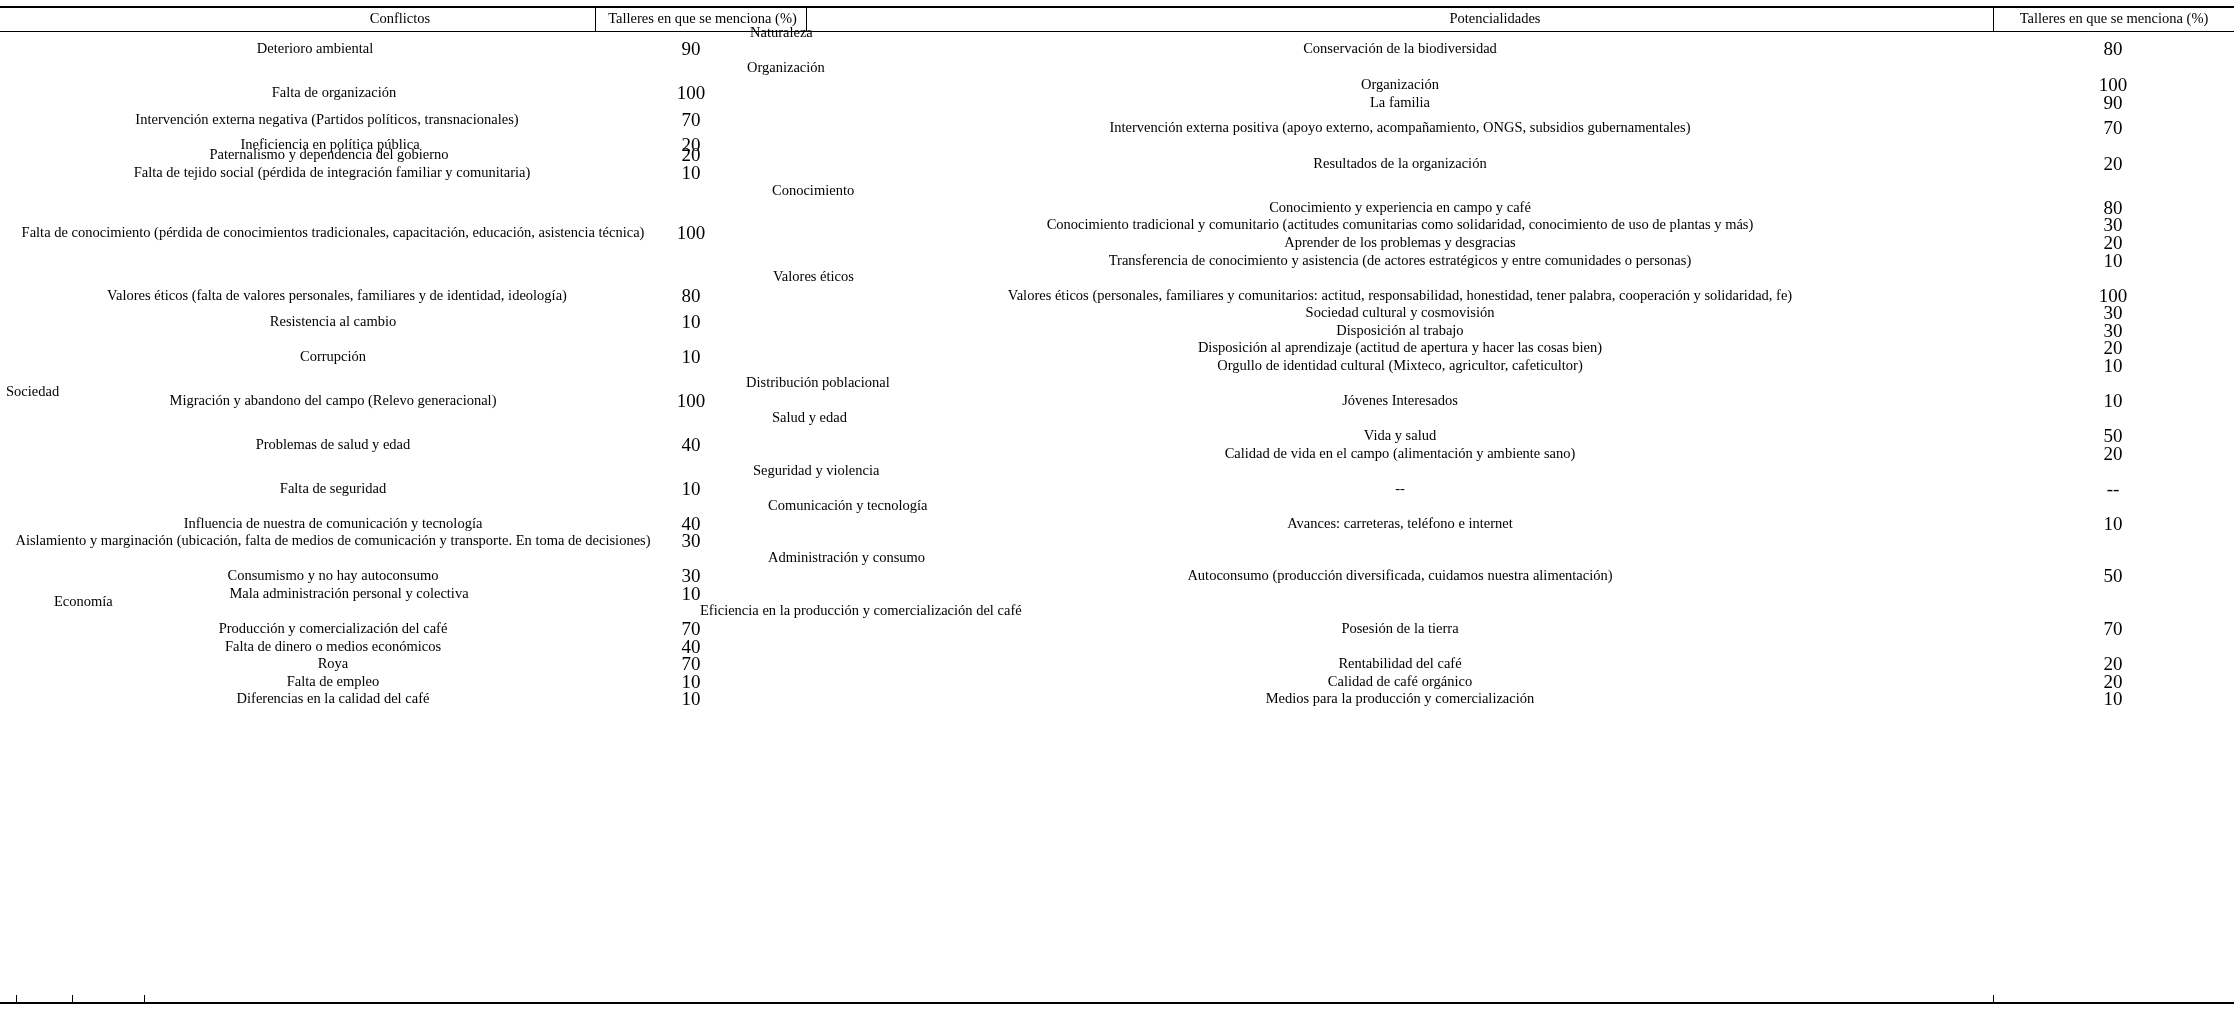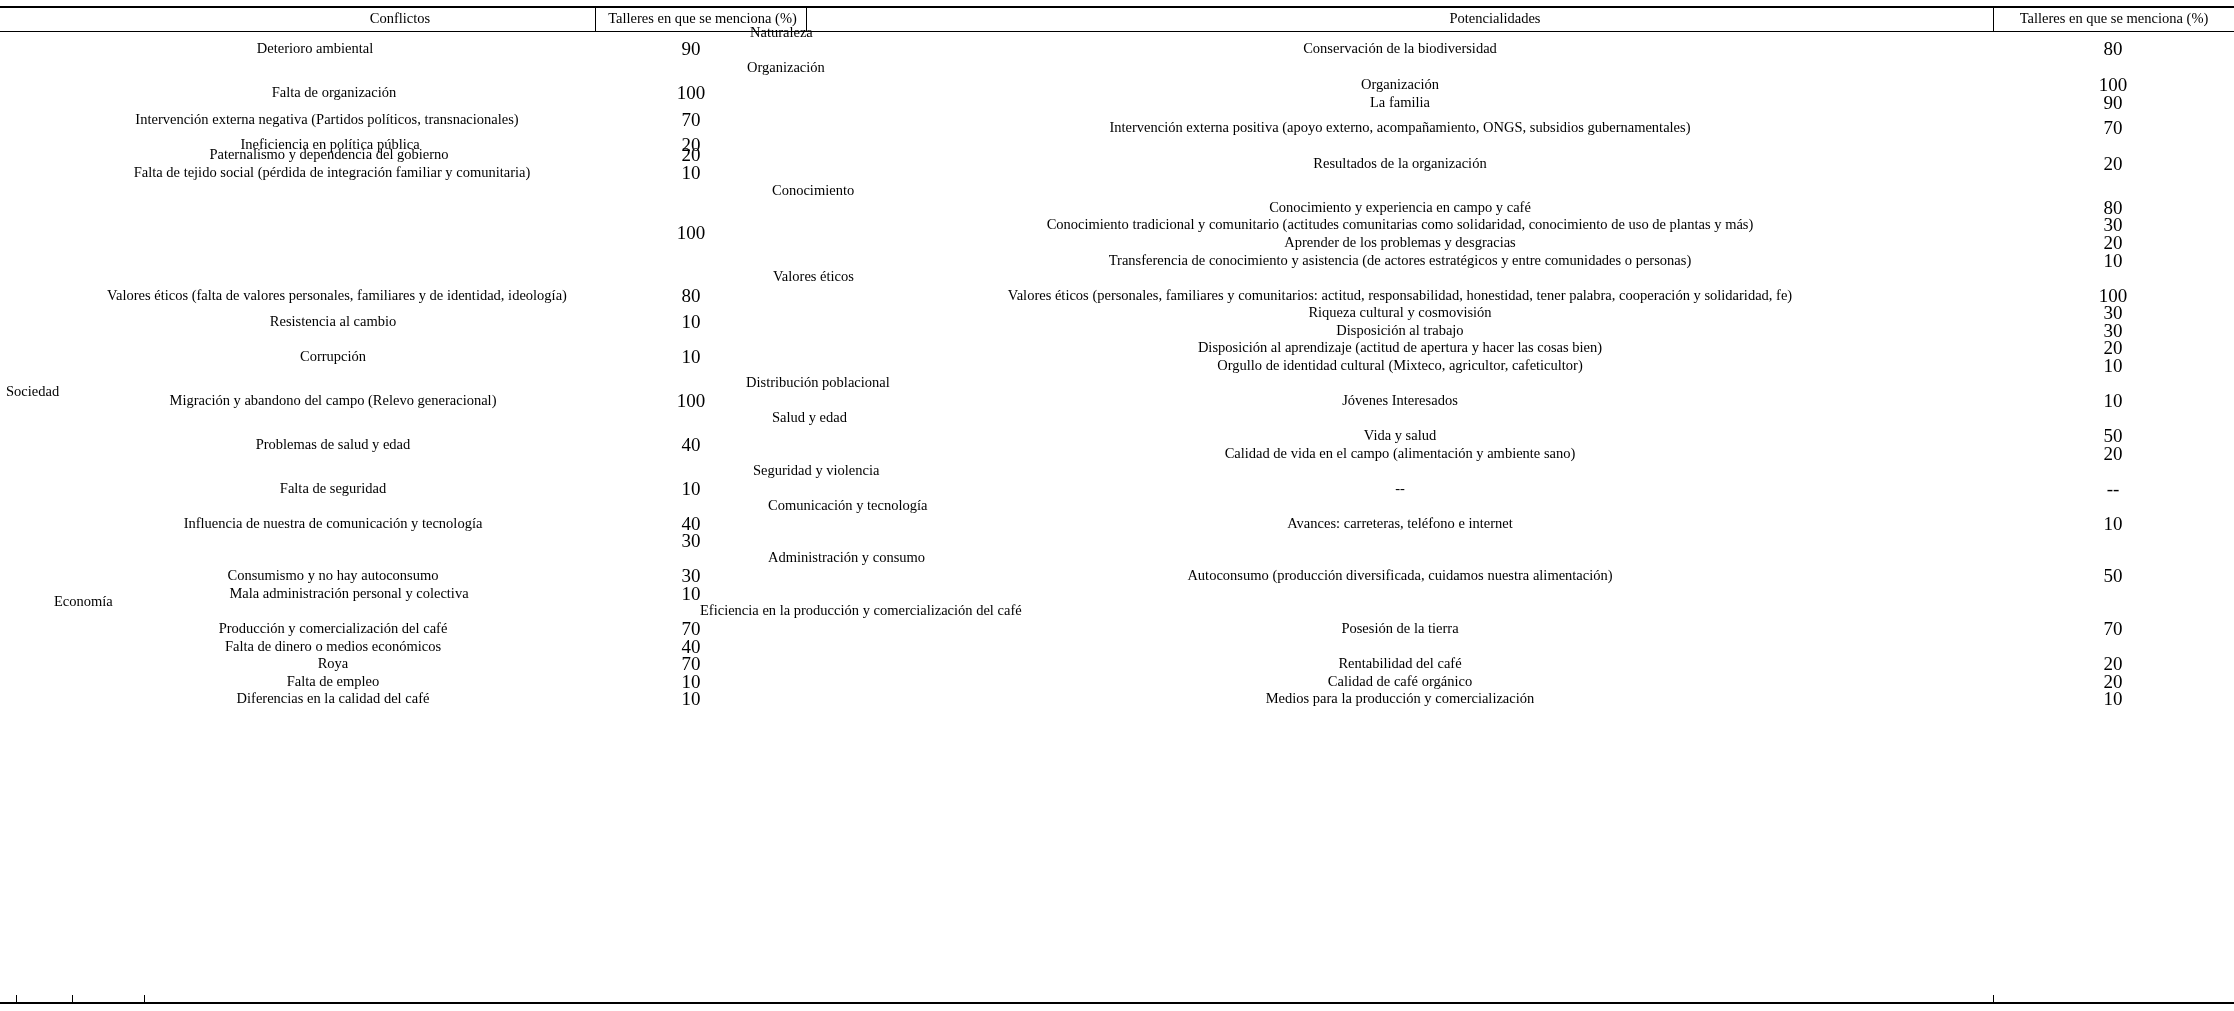--- a/index.html
+++ b/index.html
@@ -141,27 +141,29 @@
   <div class="subcat" style="left:768px; top:549px;">Administración y consumo</div>
 
   <div class="subcat" style="left:700px; top:602px;">Eficiencia en la producción y comercialización del café</div>
 
   <div class="cell c-center" style="left:315px; top:40px;">Deterioro ambiental</div>
   <div class="cell c-center" style="left:334px; top:84px;">Falta de organización</div>
   <div class="cell c-center" style="left:327px; top:111px;">Intervención externa negativa (Partidos políticos, transnacionales)</div>
   <div class="cell c-center" style="left:330px; top:136px;">Ineficiencia en política pública</div>
   <div class="cell c-center" style="left:329px; top:146px;">Paternalismo y dependencia del gobierno</div>
   <div class="cell c-center" style="left:332px; top:164px;">Falta de tejido social (pérdida de integración familiar y comunitaria)</div>
+  <div class="cell c-center" style="left:333px; top:224px;">Falta de conocimiento (pérdida de conocimientos tradicionales, capacitación, educación, asistencia técnica)</div>
   <div class="cell c-center" style="left:337px; top:287px;">Valores éticos (falta de valores personales, familiares y de identidad, ideología)</div>
   <div class="cell c-center" style="left:333px; top:313px;">Resistencia al cambio</div>
   <div class="cell c-center" style="left:333px; top:348px;">Corrupción</div>
   <div class="cell c-center" style="left:333px; top:392px;">Migración y abandono del campo (Relevo generacional)</div>
   <div class="cell c-center" style="left:333px; top:436px;">Problemas de salud y edad</div>
   <div class="cell c-center" style="left:333px; top:480px;">Falta de seguridad</div>
   <div class="cell c-center" style="left:333px; top:515px;">Influencia de nuestra de comunicación y tecnología</div>
+  <div class="cell c-center" style="left:333px; top:532px;">Aislamiento y marginación (ubicación, falta de medios de comunicación y transporte. En toma de decisiones)</div>
   <div class="cell c-center" style="left:333px; top:567px;">Consumismo y no hay autoconsumo</div>
   <div class="cell c-center" style="left:349px; top:585px;">Mala administración personal y colectiva</div>
   <div class="cell c-center" style="left:333px; top:620px;">Producción y comercialización del café</div>
   <div class="cell c-center" style="left:333px; top:638px;">Falta de dinero o medios económicos</div>
   <div class="cell c-center" style="left:333px; top:655px;">Roya</div>
   <div class="cell c-center" style="left:333px; top:673px;">Falta de empleo</div>
   <div class="cell c-center" style="left:333px; top:690px;">Diferencias en la calidad del café</div>
 
   <div class="num" style="left:691px; top:40px;">90</div>
   <div class="num" style="left:691px; top:84px;">100</div>
@@ -189,21 +191,21 @@
   <div class="cell c-center" style="left:1400px; top:40px;">Conservación de la biodiversidad</div>
   <div class="cell c-center" style="left:1400px; top:76px;">Organización</div>
   <div class="cell c-center" style="left:1400px; top:94px;">La familia</div>
   <div class="cell c-center" style="left:1400px; top:119px;">Intervención externa positiva (apoyo externo, acompañamiento, ONGS, subsidios gubernamentales)</div>
   <div class="cell c-center" style="left:1400px; top:155px;">Resultados de la organización</div>
   <div class="cell c-center" style="left:1400px; top:199px;">Conocimiento y experiencia en campo y café</div>
   <div class="cell c-center" style="left:1400px; top:216px;">Conocimiento tradicional y comunitario (actitudes comunitarias como solidaridad, conocimiento de uso de plantas y más)</div>
   <div class="cell c-center" style="left:1400px; top:234px;">Aprender de los problemas y desgracias</div>
   <div class="cell c-center" style="left:1400px; top:252px;">Transferencia de conocimiento y asistencia (de actores estratégicos y entre comunidades o personas)</div>
   <div class="cell c-center" style="left:1400px; top:287px;">Valores éticos (personales, familiares y comunitarios: actitud, responsabilidad, honestidad, tener palabra, cooperación y solidaridad, fe)</div>
-  <div class="cell c-center" style="left:1400px; top:304px;">Riqueza cultural y cosmovisión</div>
+  <div class="cell c-center" style="left:1400px; top:304px;">Sociedad cultural y cosmovisión</div>
   <div class="cell c-center" style="left:1400px; top:322px;">Disposición al trabajo</div>
   <div class="cell c-center" style="left:1400px; top:339px;">Disposición al aprendizaje (actitud de apertura y hacer las cosas bien)</div>
   <div class="cell c-center" style="left:1400px; top:357px;">Orgullo de identidad cultural (Mixteco, agricultor, cafeticultor)</div>
   <div class="cell c-center" style="left:1400px; top:392px;text-align:right;">Jóvenes Interesados</div>
   <div class="cell c-center" style="left:1400px; top:427px;">Vida y salud</div>
   <div class="cell c-center" style="left:1400px; top:445px;">Calidad de vida en el campo (alimentación y ambiente sano)</div>
   <div class="cell c-center" style="left:1400px; top:480px;">--</div>
   <div class="cell c-center" style="left:1400px; top:515px;">Avances: carreteras, teléfono e internet</div>
   <div class="cell c-center" style="left:1400px; top:567px;">Autoconsumo (producción diversificada, cuidamos nuestra alimentación)</div>
   <div class="cell c-center" style="left:1400px; top:620px;">Posesión de la tierra</div>

